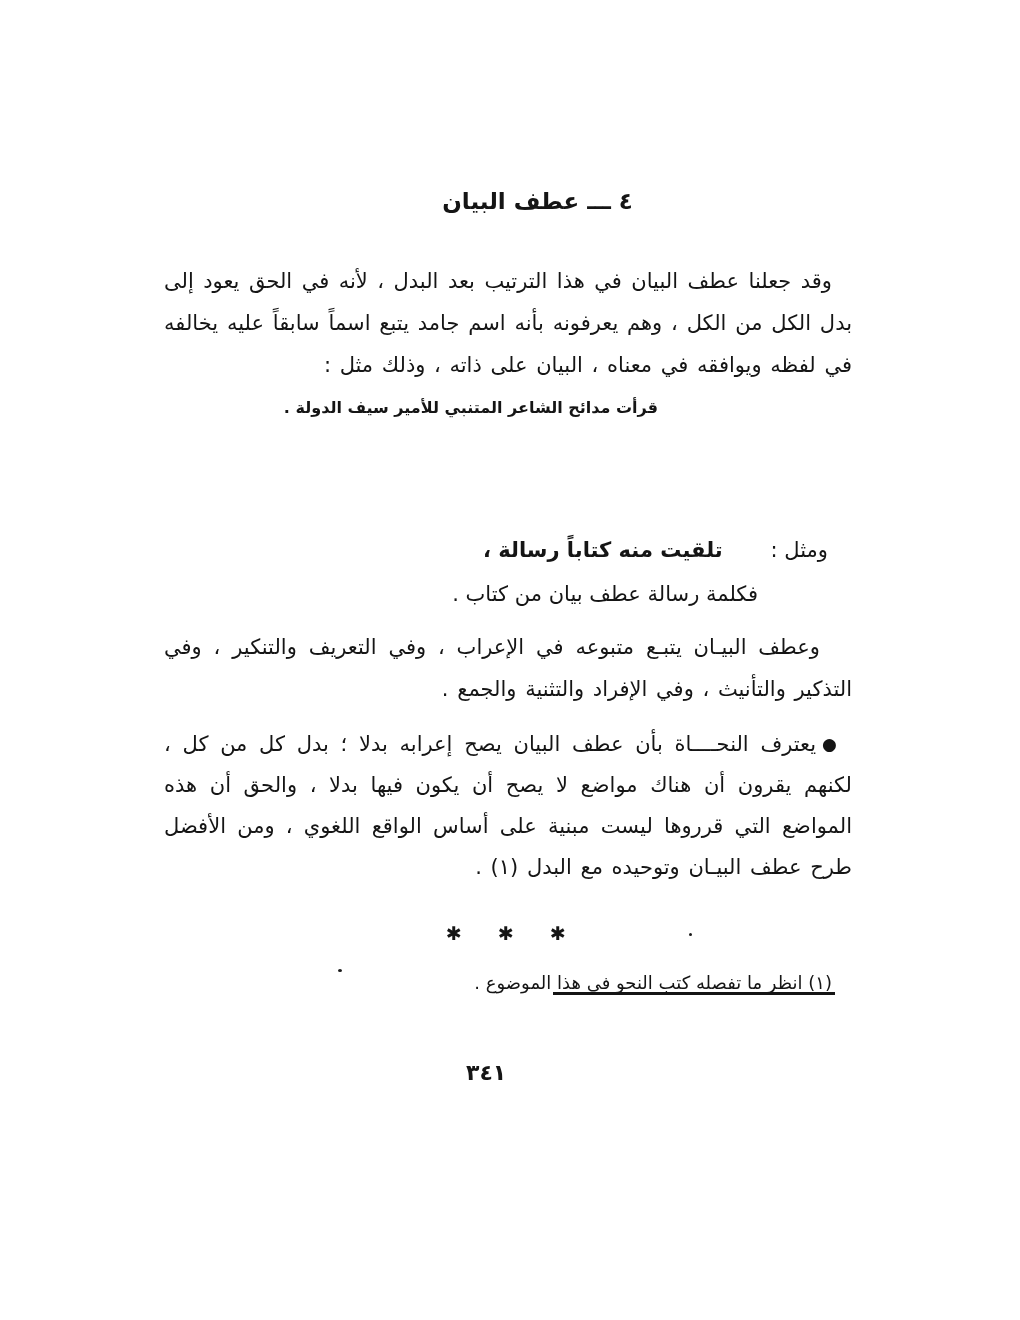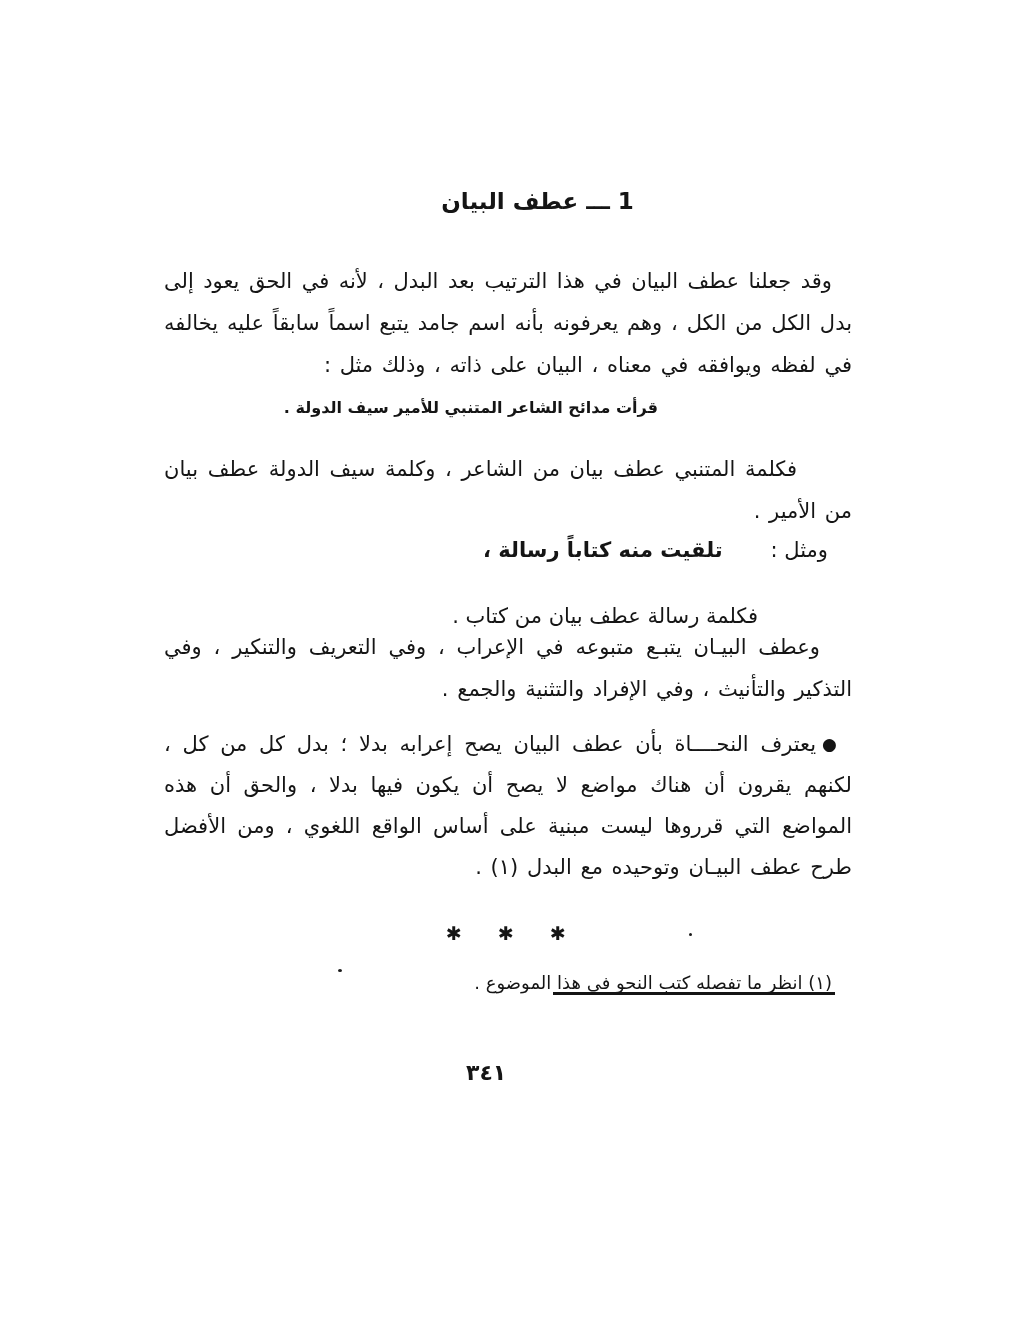--- a/index.html
+++ b/index.html
@@ -64,21 +64,21 @@
     font-size: 21px;
     white-space: nowrap;
   }
   .example-two .gap {
     display: inline-block;
     width: 48px;
   }
   .example-two .ex-text { font-weight: bold; }
   .line-kitab {
     position: absolute;
-    top: 604px;
+    top: 582px;
     right: 262px;
     font-size: 21px;
     white-space: nowrap;
   }
 
   .bullet-marker {
     font-size: 17px;
     vertical-align: 1px;
     padding-left: 6px;
   }
@@ -125,27 +125,26 @@
     border-radius: 50%;
   }
   .speck-a { top: 969px; left: 338px; width: 4px; height: 3px; }
   .speck-b { top: 933px; left: 689px; width: 3px; height: 3px; }
 </style>
 </head>
 <body>
 
 <div class="page">
 
-  <div class="page-title rtl">1 ـــ عطف البيان</div>
+  <div class="page-title rtl">٤ ـــ عطف البيان</div>
 
   <div class="para para-intro rtl">وقد جعلنا عطف البيان في هذا الترتيب بعد البدل ، لأنه في الحق يعود إلى بدل الكل من الكل ، وهم يعرفونه بأنه اسم جامد يتبع اسماً سابقاً عليه يخالفه في لفظه ويوافقه في معناه ، البيان على ذاته ، وذلك مثل :</div>
 
   <div class="example-bold rtl">قرأت مدائح الشاعر المتنبي للأمير سيف الدولة .</div>
 
-  <div class="para para-explain1 rtl">فكلمة المتنبي عطف بيان من الشاعر ، وكلمة سيف الدولة عطف بيان من الأمير .</div>
 
   <div class="example-two rtl">
     <span>ومثل :</span><span class="gap"></span><span class="ex-text">تلقيت منه كتاباً رسالة ،</span>
   </div>
 
   <div class="line-kitab rtl">فكلمة رسالة عطف بيان من كتاب .</div>
 
   <div class="para para-agreement rtl">وعطف البيـان يتبـع متبوعه في الإعراب ، وفي التعريف والتنكير ، وفي التذكير والتأنيث ، وفي الإفراد والتثنية والجمع .</div>
 
   <div class="para para-bullet rtl">

